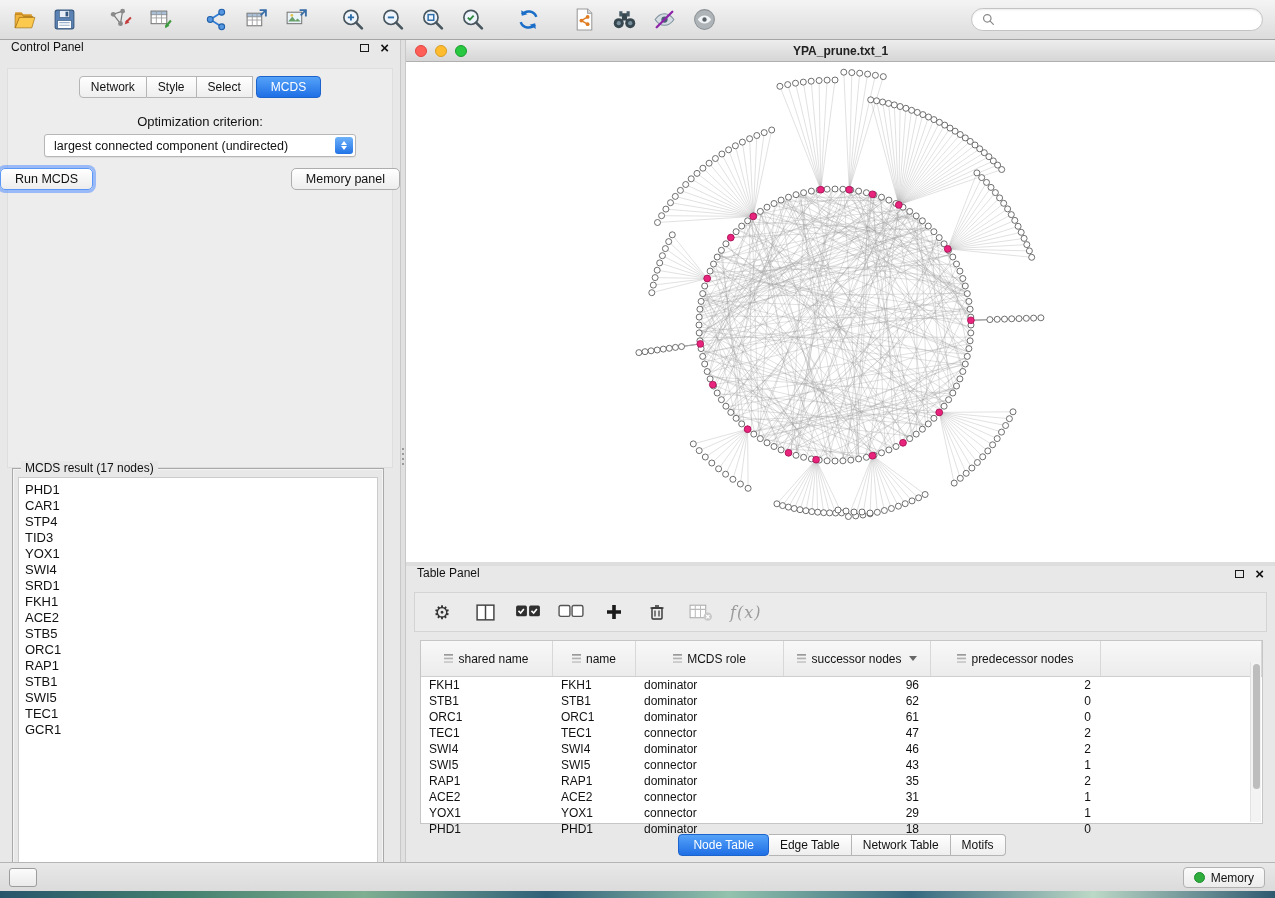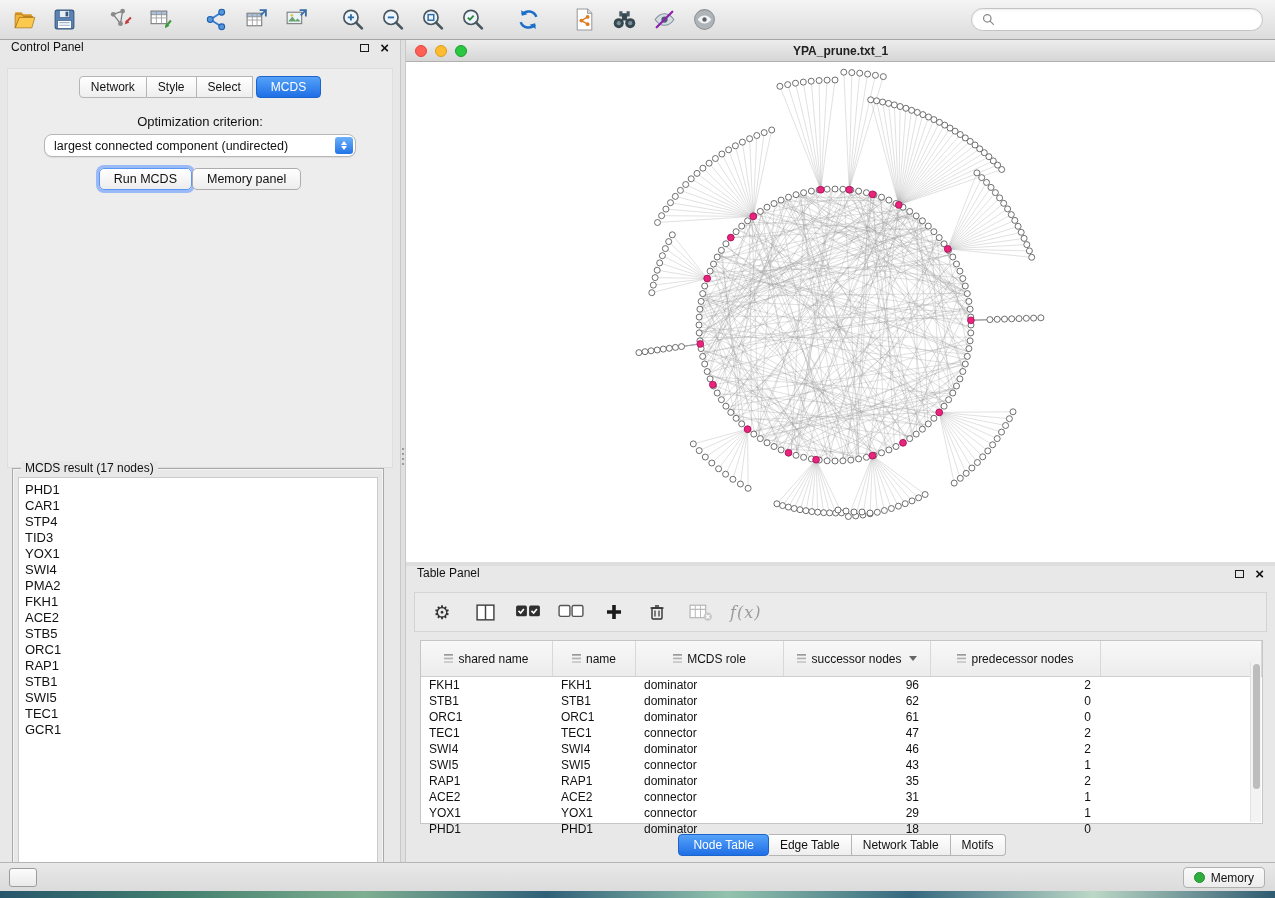--- a/index.html
+++ b/index.html
@@ -24,26 +24,26 @@
 .control-panel{position:absolute;left:0;top:40px;width:400px;height:822px;background:#e8e8e8}
 .v-divider{position:absolute;left:400px;top:40px;width:6px;height:822px;background:#e0e0e0;border-left:1px solid #c8c8c8;border-right:1px solid #c8c8c8}
 .vgrip{position:absolute;left:1px;top:408px;width:2px;height:18px;background:repeating-linear-gradient(#9a9a9a 0 2px,transparent 2px 5px)}
 .cp-sub{position:absolute;left:7px;top:28px;width:386px;height:400px;background:#ededed;border:1px solid #dedede}
 .cp-tabs{position:absolute;top:36px;left:0;right:0;display:flex;justify-content:center}
 .tab{font-size:12px;padding:3px 11px;background:linear-gradient(#ffffff,#eeeeee);border:1px solid #b5b5b5;border-left-width:0;color:#111;white-space:nowrap}
 .tab:first-child{border-left-width:1px;border-radius:4px 0 0 4px}
 .tab:last-child{border-radius:0 4px 4px 0}
 .tab.active{background:linear-gradient(#55a2f8,#1f6fe6);color:#fff;border:1px solid #1d63cc;border-radius:4px;margin-left:3px;padding:3px 14px}
 .cp-opt-label{position:absolute;top:74px;left:0;right:0;text-align:center;font-size:13px;color:#111}
-.cp-dropdown{position:absolute;top:94px;left:44px;width:312px;height:23px;background:#fff;border:1px solid #b6b6b6;border-radius:8px;display:flex;align-items:center;padding-left:9px;box-shadow:0 1px 1px rgba(0,0,0,.07)}
+.cp-dropdown{position:absolute;top:94px;left:44px;width:312px;height:23px;background:#fff;border:1px solid #b6b6b6;border-radius:3px;display:flex;align-items:center;padding-left:9px;box-shadow:0 1px 1px rgba(0,0,0,.07)}
 .dtext{font-size:12.5px;color:#111}
 .dstep{position:absolute;right:2px;top:2px;width:18px;height:17px;border-radius:3px;background:linear-gradient(#6db1fa,#2273e6);display:flex;flex-direction:column;align-items:center;justify-content:center;gap:1px}
 .dstep .up{width:0;height:0;border-left:3.5px solid transparent;border-right:3.5px solid transparent;border-bottom:4.5px solid #fff}
 .dstep .down{width:0;height:0;border-left:3.5px solid transparent;border-right:3.5px solid transparent;border-top:4.5px solid #fff}
-.cp-buttons{position:absolute;top:128px;left:0;right:0;display:flex;justify-content:center;}
+.cp-buttons{position:absolute;top:128px;left:0;right:0;display:flex;justify-content:space-between;}
 .btn{font-size:12.5px;padding:3px 14px;background:linear-gradient(#ffffff,#ededed);border:1px solid #adadad;border-radius:5px;color:#111}
 .btn.focus-ring{box-shadow:0 0 0 3px rgba(84,144,254,.55);border-color:#5b97f7}
 .result-box{position:absolute;left:12px;top:428px;width:372px;height:448px;border:1px solid #a9a9a9;box-shadow:inset 0 0 0 1px #f4f4f4}
 .result-label{position:absolute;top:-8px;left:8px;background:#e8e8e8;padding:0 4px;font-size:12px;color:#111}
 .result-list{position:absolute;left:5px;right:5px;top:8px;bottom:5px;background:#fff;border:1px solid #cbcbcb;padding:4px 6px;overflow:hidden}
 .mcds-item{font-size:13px;line-height:16px;color:#111}
 
 
 .network-window{position:absolute;left:406px;top:40px;width:869px;height:522px;background:#fff}
 .net-titlebar{height:22px;background:linear-gradient(#ededed,#d6d6d6);border-bottom:1px solid #b0b0b0;position:relative;display:flex;align-items:center;justify-content:center}
@@ -270,21 +270,21 @@
   </div>
   <div class="result-box">
     <span class="result-label">MCDS result (17 nodes)</span>
     <div class="result-list">
         <div class="mcds-item">PHD1</div>
         <div class="mcds-item">CAR1</div>
         <div class="mcds-item">STP4</div>
         <div class="mcds-item">TID3</div>
         <div class="mcds-item">YOX1</div>
         <div class="mcds-item">SWI4</div>
-        <div class="mcds-item">PMA2</div>
+        <div class="mcds-item">SRD1</div>
         <div class="mcds-item">FKH1</div>
         <div class="mcds-item">ACE2</div>
         <div class="mcds-item">STB5</div>
         <div class="mcds-item">ORC1</div>
         <div class="mcds-item">RAP1</div>
         <div class="mcds-item">STB1</div>
         <div class="mcds-item">SWI5</div>
         <div class="mcds-item">TEC1</div>
         <div class="mcds-item">GCR1</div>
       </div>

